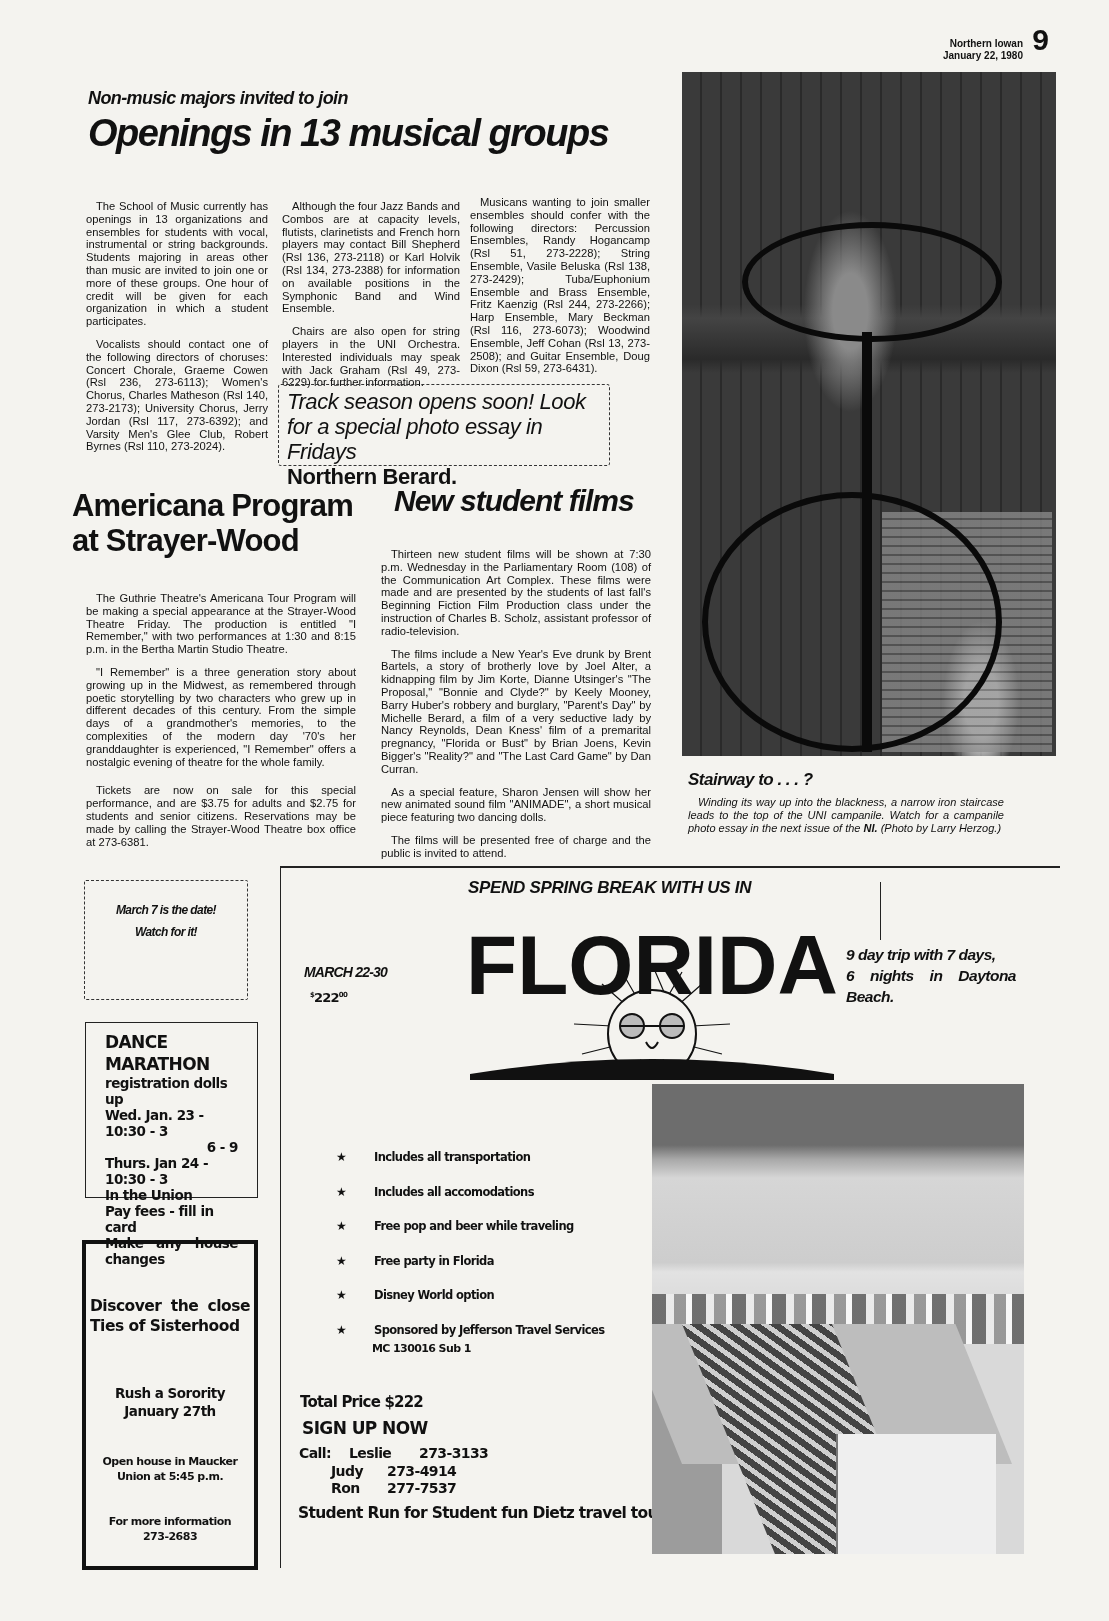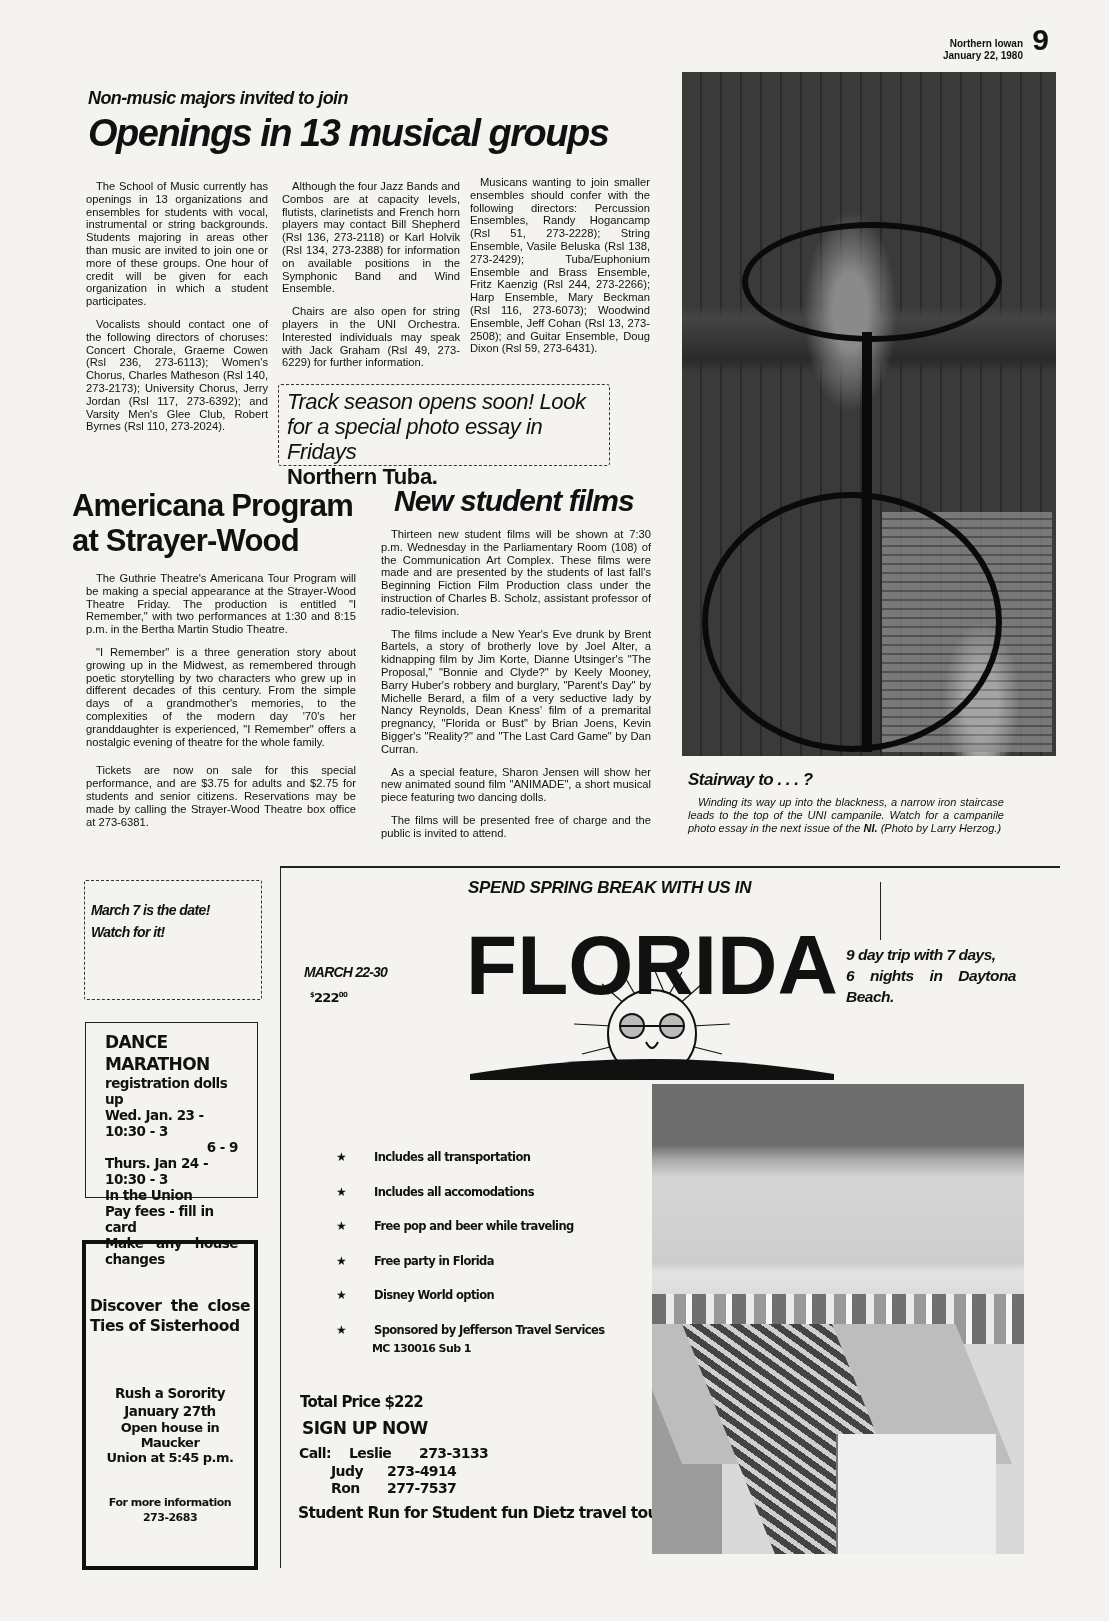--- a/index.html
+++ b/index.html
@@ -4,51 +4,51 @@
 <style>
   * { box-sizing: border-box; margin: 0; padding: 0; }
   html, body { width: 1109px; height: 1621px; background: #f4f3ef; overflow: hidden; }
   body { position: relative; font-family: "Liberation Sans", sans-serif; color: #111; }
   .abs { position: absolute; }
   .masthead { right: 60px; top: 38px; text-align: right; font-weight: bold; font-size: 10px; line-height: 12px; }
   .masthead .name, .masthead .date { display: block; padding-right: 26px; }
   .masthead .pagenum { position: absolute; right: 0; top: -4px; font-size: 30px; font-weight: bold; font-family: "Liberation Sans", sans-serif; }
   .kicker { left: 88px; top: 88px; font-style: italic; font-weight: bold; font-size: 18px; letter-spacing: -0.6px; text-align: center; }
   .headline1 { left: 88px; top: 112px; font-style: italic; font-weight: bold; font-size: 38px; letter-spacing: -1.5px; }
-  .col { font-size: 11.2px; line-height: 12.8px; text-align: justify; }
+  .col { font-size: 11.2px; line-height: 12.8px; text-align: justify; margin-top: 20px; }
   .col p { text-indent: 10px; margin-bottom: 10px; }
   .photo1 { left: 682px; top: 72px; width: 374px; height: 684px; background:
       radial-gradient(ellipse at 80% 92%, #e8e8e8 0 4%, transparent 9%),
       radial-gradient(ellipse at 45% 35%, #8a8a8a 0 6%, transparent 16%),
       linear-gradient(180deg, transparent 0 34%, #444 36%, #2a2a2a 42%, transparent 44%),
       repeating-linear-gradient(90deg, #3a3a3a 0 18px, #2a2a2a 18px 20px),
       #1f1f1f; overflow: hidden; }
   .photo1 .brick { position: absolute; left: 200px; top: 440px; width: 170px; height: 240px;
       background: repeating-linear-gradient(0deg, #8d8d8d 0 7px, #5a5a5a 7px 9px); opacity: .75; }
   .photo1 .stair { position: absolute; border: 6px solid #0a0a0a; border-radius: 50%; }
   .photo1 .post { position: absolute; left: 180px; top: 260px; width: 10px; height: 420px; background: #0a0a0a; }
   .track-box { left: 278px; top: 384px; width: 332px; height: 82px; border: 1.5px dashed #333; border-radius: 3px; padding: 4px 8px; font-style: italic; font-size: 22px; line-height: 25px; letter-spacing: -0.4px; }
   .track-box b { font-style: normal; font-weight: bold; }
   .headline2 { left: 72px; top: 488px; font-weight: bold; font-size: 31px; line-height: 35px; letter-spacing: -0.8px; }
   .headline3 { left: 394px; top: 484px; font-style: italic; font-weight: bold; font-size: 30px; letter-spacing: -1px; }
   .caption-title { left: 688px; top: 770px; font-style: italic; font-weight: bold; font-size: 17px; letter-spacing: -0.5px; }
   .caption-body { left: 688px; top: 796px; width: 316px; font-style: italic; font-size: 11px; line-height: 13px; text-align: justify; text-indent: 10px; }
   .rule-top { left: 280px; top: 866px; width: 780px; height: 2px; background: #222; }
   .ad-frame { left: 280px; top: 868px; width: 0; height: 700px; border-left: 1.5px solid #222; }
   .ad-div { left: 880px; top: 882px; width: 0; height: 58px; border-left: 1.5px solid #222; }
-  .march-box { left: 84px; top: 880px; width: 178px; height: 120px; border: 1.5px dashed #333; border-radius: 2px; padding: 18px 6px; font-style: italic; font-weight: bold; font-size: 14px; line-height: 22px; letter-spacing: -0.6px; }
+  .march-box { left: 84px; top: 880px; width: 164px; height: 120px; border: 1.5px dashed #333; border-radius: 2px; padding: 18px 6px; font-style: italic; font-weight: bold; font-size: 12px; line-height: 22px; letter-spacing: -0.6px; text-align: center; }
   .dance-box { left: 85px; top: 1022px; width: 173px; height: 176px; border: 1.5px solid #222; padding: 8px 19px; font-weight: bold; font-size: 13.5px; line-height: 16px; font-family: "DejaVu Sans", sans-serif; letter-spacing: -0.5px; }
   .dance-box .t { font-size: 17px; line-height: 22px; letter-spacing: -0.6px; }
   .dance-box .r { text-align: right; }
   .dance-box .just { display: flex; justify-content: space-between; }
   .soro-box { left: 82px; top: 1240px; width: 176px; height: 330px; border: 4px solid #111; padding: 12px 4px; text-align: center; font-weight: bold; font-family: "DejaVu Sans", sans-serif; letter-spacing: -0.5px; }
   .soro-box .h { text-align: justify; font-size: 15.5px; line-height: 20px; margin-top: 40px; }
   .soro-box .h span { display: flex; justify-content: space-between; }
   .soro-box .m { font-size: 13.5px; line-height: 18px; margin-top: 48px; }
-  .soro-box .s { font-size: 13px; line-height: 15px; }
+  .soro-box .s { font-size: 11px; line-height: 15px; margin-top: 34px; }
   .soro-box .s2 { font-size: 11px; line-height: 15px; margin-top: 30px; }
   .ad-headline { left: 468px; top: 878px; font-style: italic; font-weight: bold; font-size: 17px; letter-spacing: -0.3px; }
   .ad-dates { left: 304px; top: 964px; font-style: italic; font-weight: bold; font-size: 14px; letter-spacing: -0.8px; }
   .ad-price { left: 310px; top: 990px; font-weight: bold; font-size: 13px; font-family: "DejaVu Sans", sans-serif; letter-spacing: -0.8px; }
   .ad-price sup { font-size: 7px; }
   .florida-logo { left: 462px; top: 914px; width: 380px; height: 166px; }
   .trip-info { left: 846px; top: 944px; width: 170px; font-style: italic; font-weight: bold; font-size: 15.5px; line-height: 21px; letter-spacing: -0.5px; text-align: justify; }
   .features { left: 336px; top: 1150px; font-family: "DejaVu Sans", sans-serif; font-weight: bold; font-size: 11.5px; letter-spacing: -0.6px; }
   .features .f { display: flex; height: 34.5px; }
   .features .star { width: 38px; font-size: 12px; }
@@ -98,21 +98,21 @@
 
 <div class="abs photo1">
   <div class="brick"></div>
   <div class="stair" style="left:60px; top:150px; width:260px; height:120px;"></div>
   <div class="stair" style="left:20px; top:420px; width:300px; height:260px;"></div>
   <div class="post"></div>
 </div>
 
 <div class="abs track-box">
   <span>Track season opens soon! Look for a special photo essay in Fridays</span><br>
-  <b>Northern Tuba.</b>
+  <b>Northern Berard.</b>
 </div>
 
 <h2 class="abs headline2">
   <span>Americana Program</span><br>
   <span>at Strayer-Wood</span>
 </h2>
 <div class="abs col" style="left:86px; top:572px; width:270px;">
   <p>The Guthrie Theatre's Americana Tour Program will be making a special appearance at the Strayer-Wood Theatre Friday. The production is entitled "I Remember," with two performances at 1:30 and 8:15 p.m. in the Bertha Martin Studio Theatre.</p>
   <p>"I Remember" is a three generation story about growing up in the Midwest, as remembered through poetic storytelling by two characters who grew up in different decades of this century. From the simple days of a grandmother's memories, to the complexities of the modern day '70's her granddaughter is experienced, "I Remember" offers a nostalgic evening of theatre for the whole family.</p>
   <p style="margin-top:16px;">Tickets are now on sale for this special performance, and are $3.75 for adults and $2.75 for students and senior citizens. Reservations may be made by calling the Strayer-Wood Theatre box office at 273-6381.</p>

